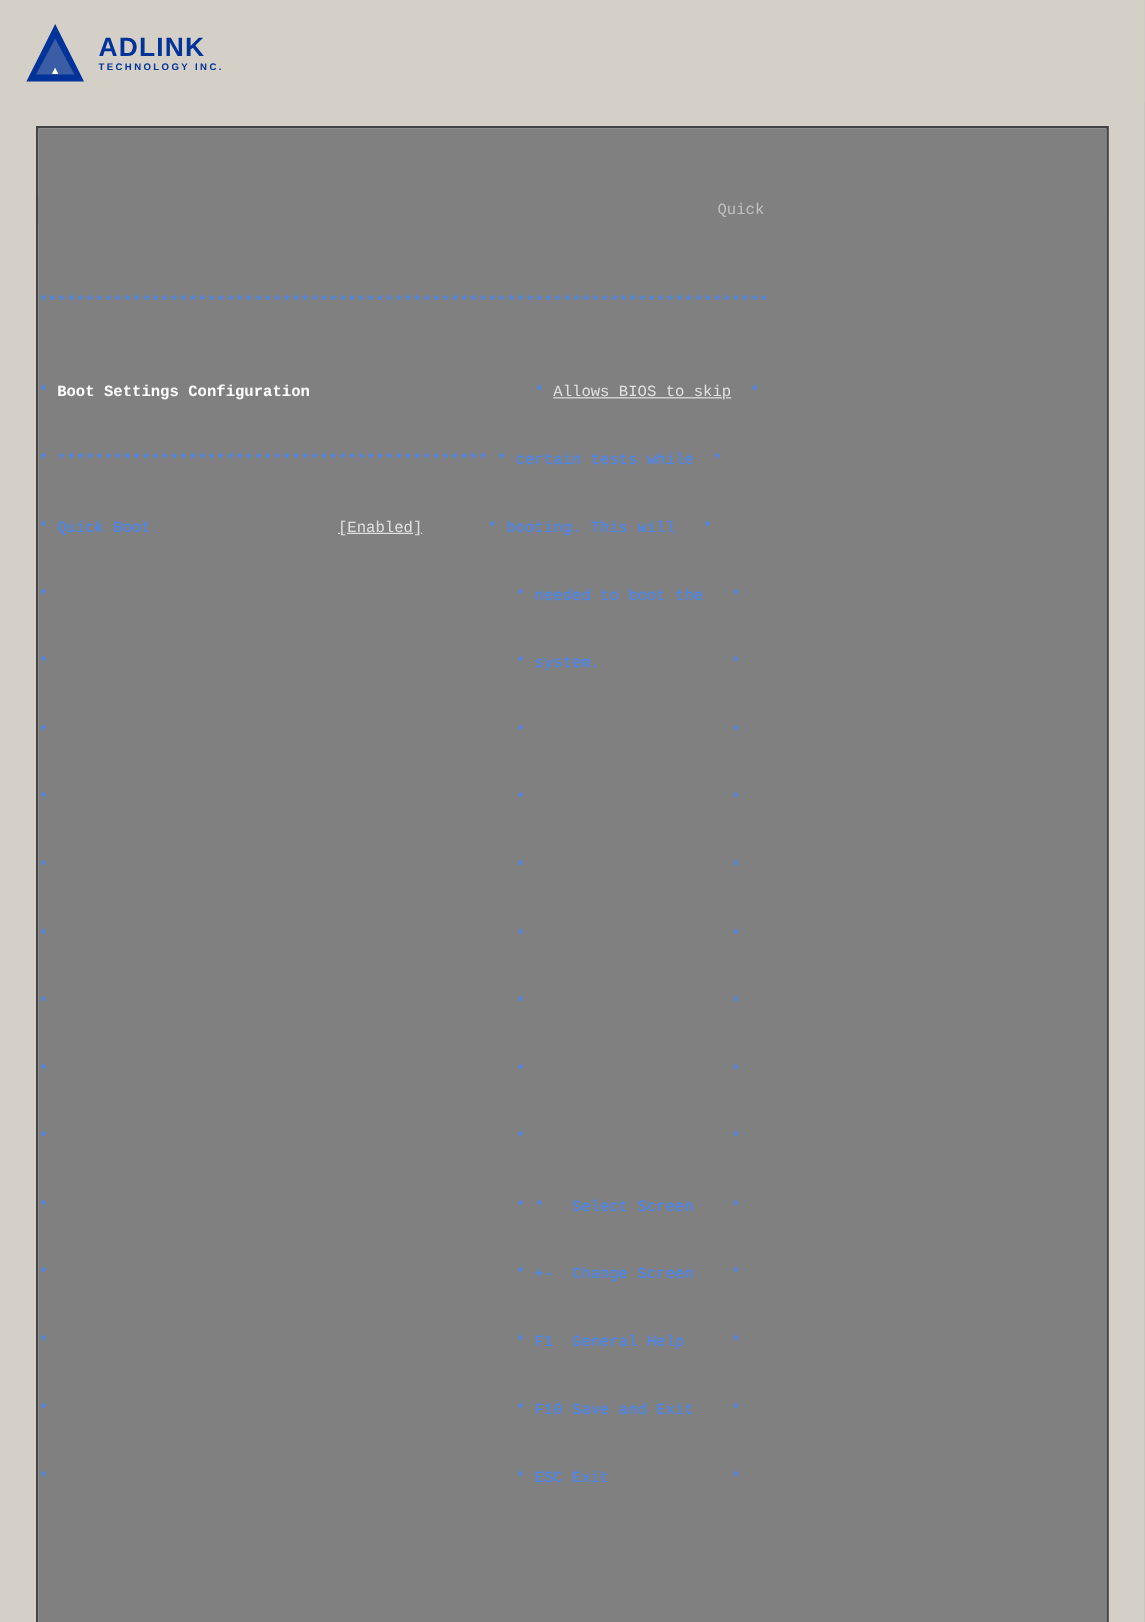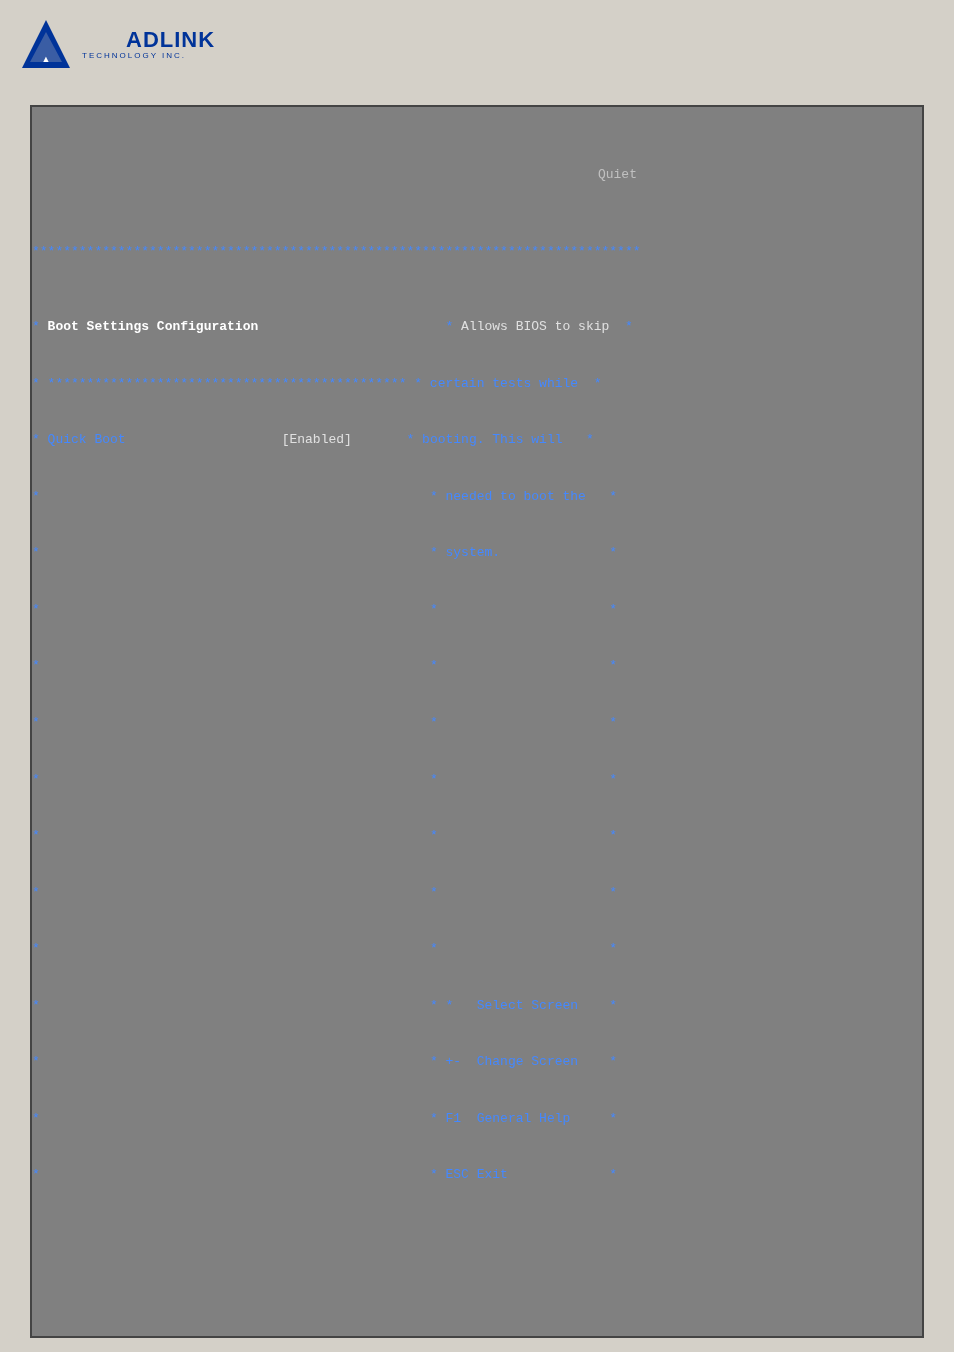--- a/index.html
+++ b/index.html
@@ -35,28 +35,27 @@
       display: flex;
       flex-direction: column;
     }
 
     .logo-adlink {
       font-size: 22px;
       font-weight: 900;
       color: #003399;
       letter-spacing: 1px;
       line-height: 1;
-      margin-left: 44px;
     }
 
     .logo-subtitle {
       font-size: 8px;
       color: #003399;
       letter-spacing: 2px;
-      font-weight: normal;
+      font-weight: bold;
     }
 
     
     .bios-screen {
       margin: 20px 30px 30px 30px;
       background: #808080;
       border: 2px solid #444;
       font-family: 'Courier New', Courier, monospace;
       font-size: 13px;
       overflow: hidden;
@@ -72,21 +71,21 @@
       white-space: pre;
     }
 
     .line {
       display: block;
       white-space: pre;
       line-height: 1.45;
     }
 
     .c-blue { color: #4488ff; }
-    .c-white { color: #e0e0e0; }
+    .c-white { color: #e0e0e0; text-decoration: underline; }
     .c-bold-white { color: #ffffff; font-weight: bold; }
   </style>
 </head>
 <body>
 
 <div class="page-wrapper">
 
   <div class="header">
     <div class="logo-container">
 
@@ -98,39 +97,40 @@
       <div class="logo-text">
         <span class="logo-adlink">ADLINK</span>
         <span class="logo-subtitle">TECHNOLOGY INC.</span>
       </div>
     </div>
   </div>
 
   <div class="bios-screen">
     <div class="full-pre">
       
-      <span class="line" style="text-align:center; background:#808080; color:#c0c0c0; display:block; padding: 2px 0;">                                    <span style="color:#c0c0c0;">Quiet</span></span>
+      <span class="line" style="text-align:center; background:#808080; color:#c0c0c0; display:block; padding: 2px 0;">                                    <span style="color:#c0c0c0;">Quick</span></span>
       
       <span class="line c-blue">******************************************************************************</span>
       
       <span class="line"><span class="c-blue">* </span><span class="c-bold-white">Boot Settings Configuration</span>                        <span class="c-blue">* </span><span class="c-white">Allows BIOS to skip</span>  <span class="c-blue">*</span></span>
       <span class="line"><span class="c-blue">* ********************************************** * certain tests while  *</span></span>
       <span class="line"><span class="c-blue">* </span><span class="c-blue">Quick Boot              </span>      <span class="c-white">[Enabled]</span>       <span class="c-blue">* booting. This will   *</span></span>
       <span class="line"><span class="c-blue">*</span>                                                  <span class="c-blue">* needed to boot the   *</span></span>
       <span class="line"><span class="c-blue">*</span>                                                  <span class="c-blue">* system.              *</span></span>
       <span class="line"><span class="c-blue">*</span>                                                  <span class="c-blue">*                      *</span></span>
       <span class="line"><span class="c-blue">*</span>                                                  <span class="c-blue">*                      *</span></span>
       <span class="line"><span class="c-blue">*</span>                                                  <span class="c-blue">*                      *</span></span>
       <span class="line"><span class="c-blue">*</span>                                                  <span class="c-blue">*                      *</span></span>
       <span class="line"><span class="c-blue">*</span>                                                  <span class="c-blue">*                      *</span></span>
       <span class="line"><span class="c-blue">*</span>                                                  <span class="c-blue">*                      *</span></span>
       <span class="line"><span class="c-blue">*</span>                                                  <span class="c-blue">*                      *</span></span>
       <span class="line"><span class="c-blue">*</span>                                                  <span class="c-blue">* *   Select Screen    *</span></span>
       <span class="line"><span class="c-blue">*</span>                                                  <span class="c-blue">* +-  Change Screen    *</span></span>
       <span class="line"><span class="c-blue">*</span>                                                  <span class="c-blue">* F1  General Help     *</span></span>
+      <span class="line"><span class="c-blue">*</span>                                                  <span class="c-blue">* F10 Save and Exit    *</span></span>
       <span class="line"><span class="c-blue">*</span>                                                  <span class="c-blue">* ESC Exit             *</span></span>
       
       
       
       
       
       
     </div>
   </div>
 

